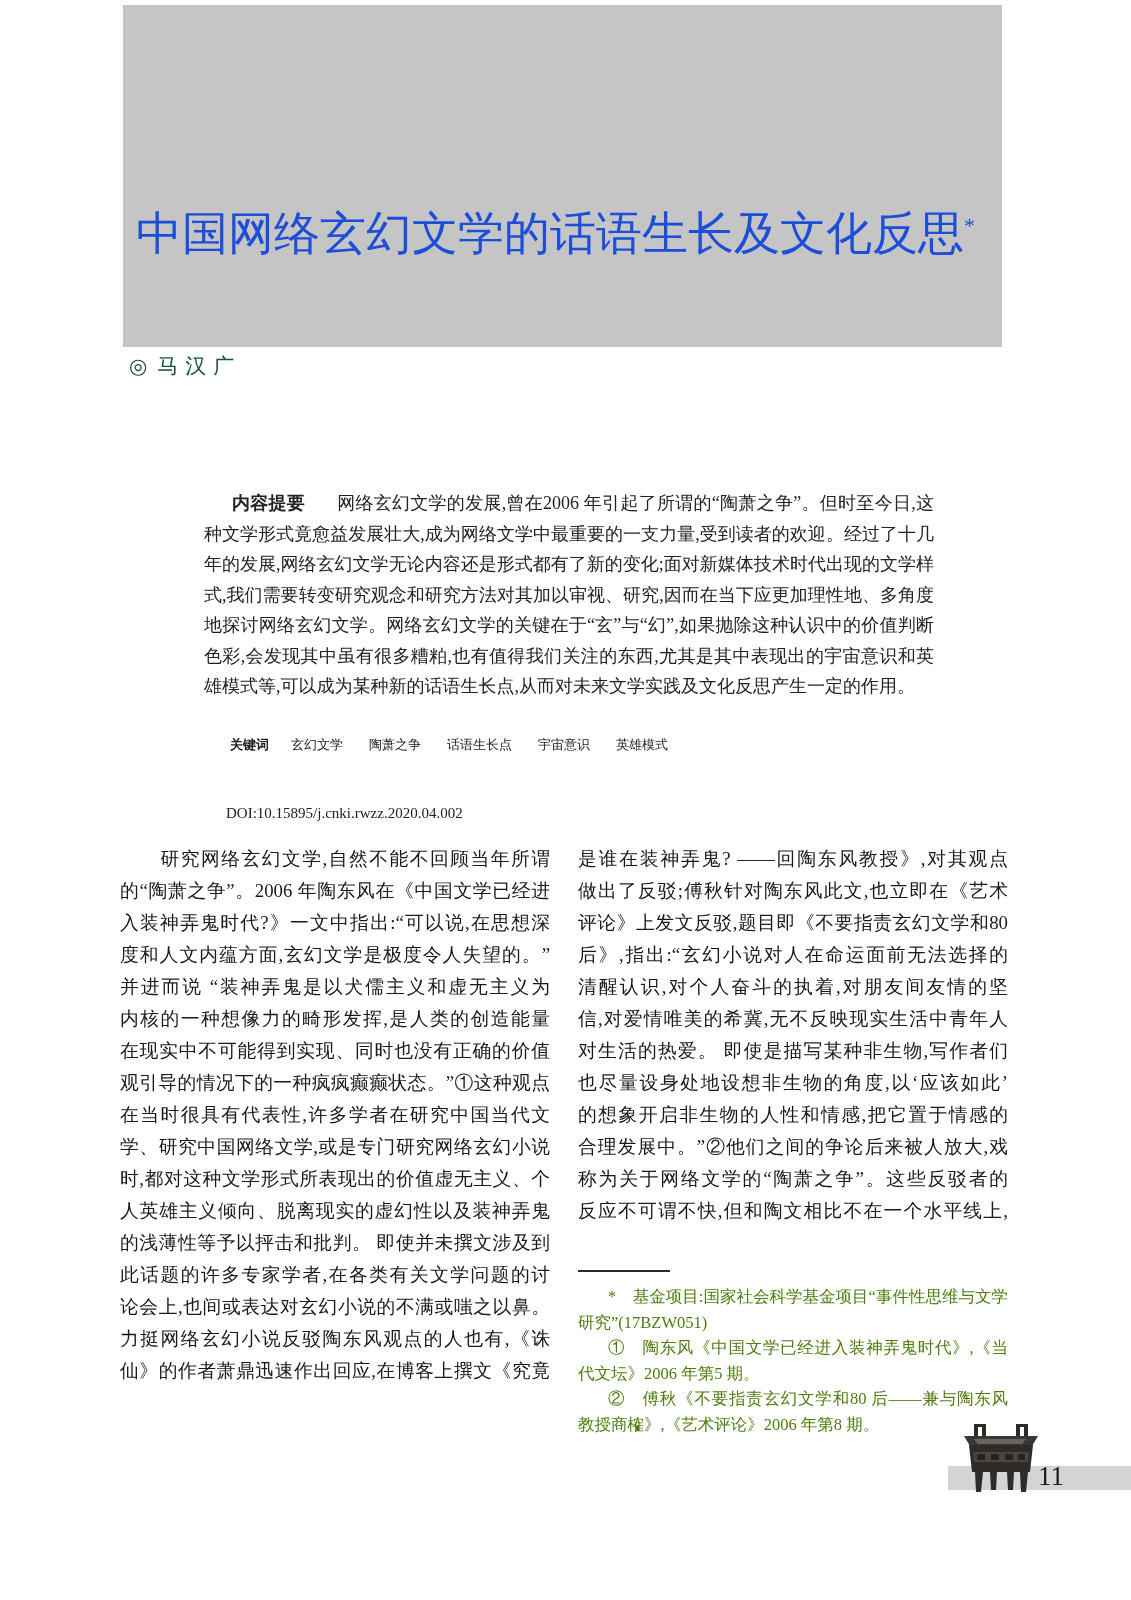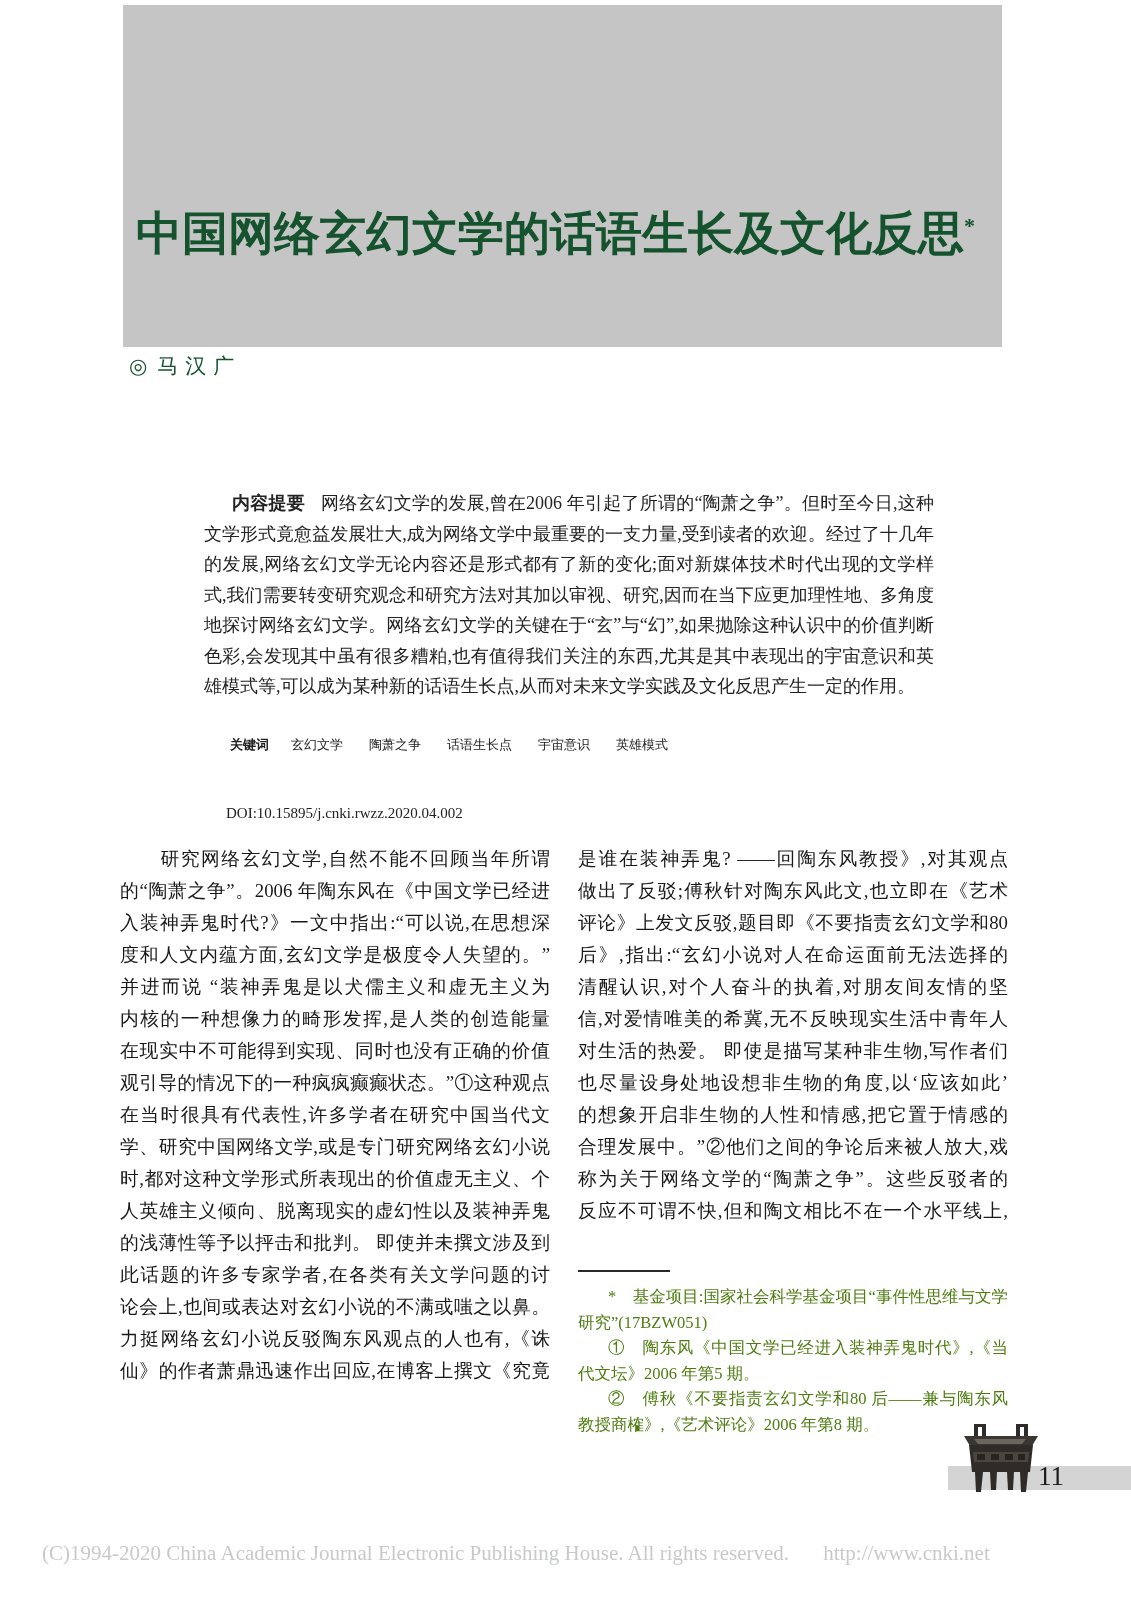--- a/index.html
+++ b/index.html
@@ -4,33 +4,33 @@
 <style>
   html,body{margin:0;padding:0;background:#ffffff;}
   .page{
     position:relative;width:1131px;height:1600px;background:#ffffff;overflow:hidden;
     font-family:"Liberation Serif","DejaVu Serif",serif;color:#1c1c1c;
   }
   
   .title-block{position:absolute;left:123px;top:5px;width:879px;height:342px;background:#c5c5c5;}
   .paper-title{
     position:absolute;left:13px;top:198px;width:860px;
-    font-size:46px;font-weight:bold;color:#14532d;letter-spacing:0px;white-space:nowrap;
+    font-size:46px;font-weight:normal;color:#1d4ed8;letter-spacing:0px;white-space:nowrap;
   }
   .paper-title sup{font-size:22px;vertical-align:super;}
   
   .author-line{position:absolute;left:129px;top:352px;font-size:21px;color:#14532d;}
   .author-line .mark{margin-right:10px;}
   .author-line .name{letter-spacing:7px;}
   
   .abstract{
     position:absolute;left:204px;top:488px;width:730px;
     font-size:18px;line-height:30.5px;text-align:justify;text-indent:28px;color:#222;
   }
-  .abstract .label{font-weight:bold;font-family:Liberation Sans, sans-serif;margin-right:16px;}
+  .abstract .label{font-weight:bold;font-family:Liberation Sans, sans-serif;margin-right:32px;}
   
   .keywords{position:absolute;left:204px;top:736px;width:730px;padding-left:26px;font-size:13px;color:#222;white-space:nowrap;}
   .keywords .label{font-weight:bold;font-family:"Liberation Sans","DejaVu Sans",sans-serif;margin-right:22px;}
   .keywords .kw{margin-right:26px;}
   
   .meta-line{position:absolute;left:204px;top:771px;width:760px;padding-left:22px;font-size:18px;color:#222;white-space:nowrap;}
   .meta-line .mlabel{font-weight:bold;font-family:"Liberation Sans","DejaVu Sans",sans-serif;}
   .meta-line .mval{margin-right:22px;}
   
   .doi-line{position:absolute;left:204px;top:805px;padding-left:22px;font-size:15px;color:#222;}
@@ -128,17 +128,14 @@
     <path d="M13 30 L69 30 L68 40 L14 40 Z" fill="#4a453f"></path>
     <path d="M17 32 h8 v6 h-8 z M31 32 h8 v6 h-8 z M45 32 h8 v6 h-8 z M58 32 h7 v6 h-7 z" fill="#262320"></path>
 
     <path d="M15 50 L23 50 L21 70 L16 70 Z" fill="#2e2b28"></path>
     <path d="M30 50 L37 50 L36 68 L31 68 Z" fill="#2e2b28"></path>
     <path d="M47 50 L54 50 L53 68 L48 68 Z" fill="#2e2b28"></path>
     <path d="M60 50 L68 50 L66 70 L61 70 Z" fill="#2e2b28"></path>
   </svg>
   <div class="page-number">11</div>
 
-  <div class="footer">
-    <span>(C)1994-2020 China Academic Journal Electronic Publishing House. All rights reserved.</span><span class="url">http://www.cnki.net</span>
-  </div>
 
 </div>
 
 </body></html>

